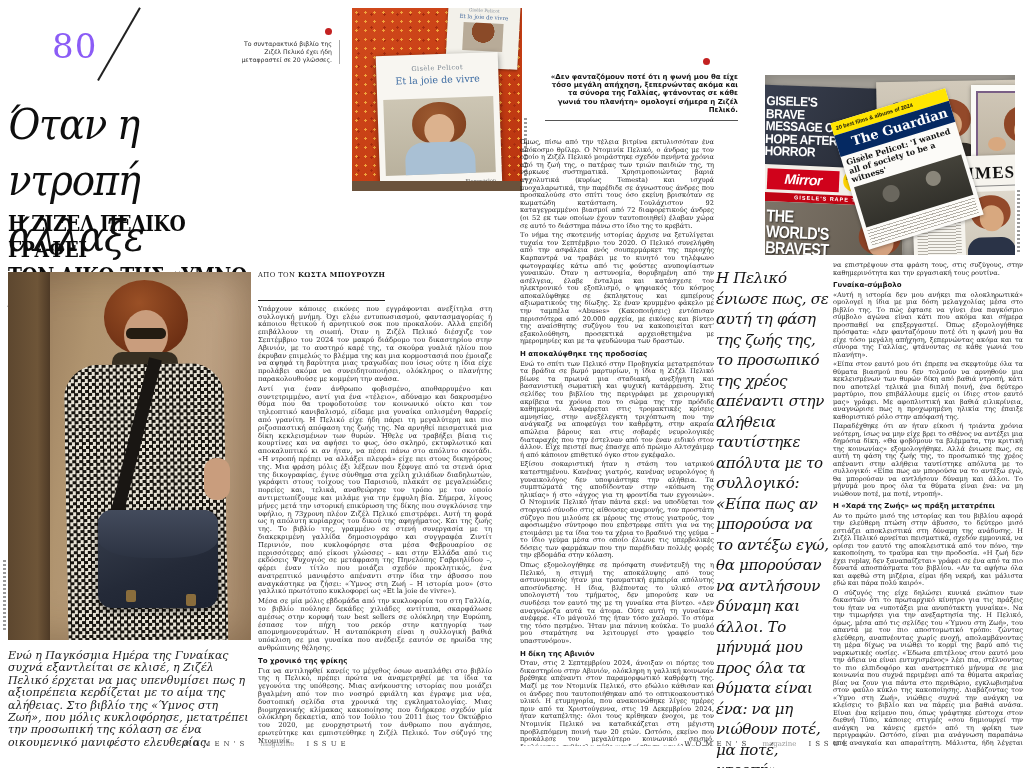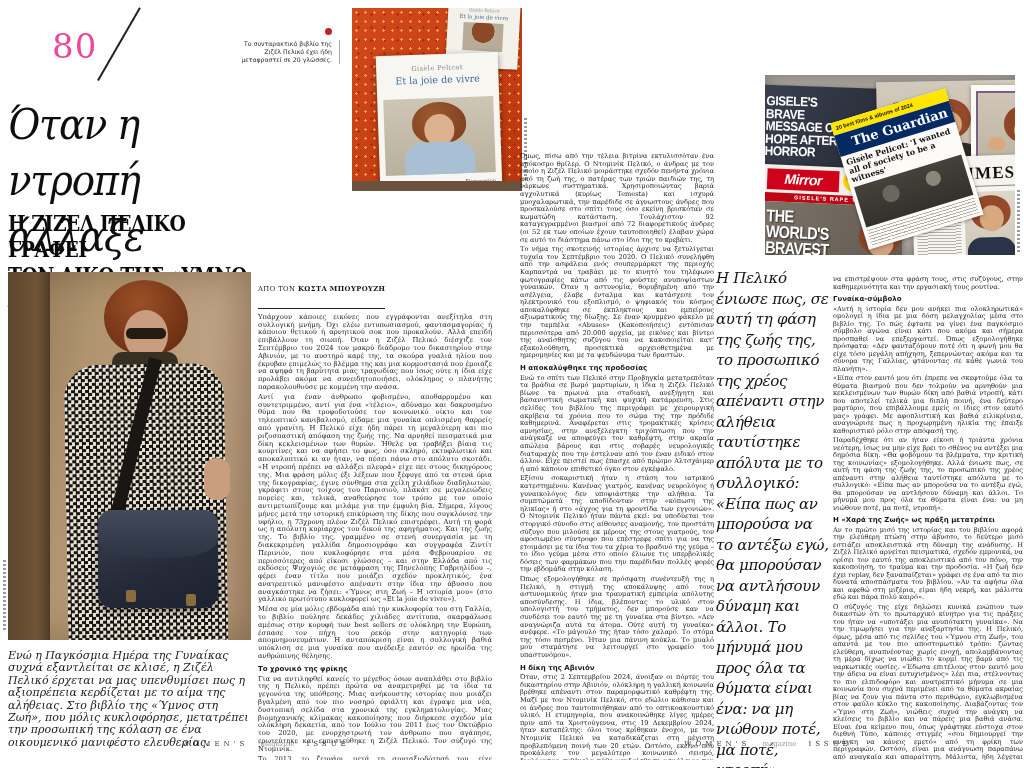--- a/index.html
+++ b/index.html
@@ -2,21 +2,21 @@
 <html lang="el"><head>
 <meta charset="utf-8">
 <style>
   html,body{margin:0;padding:0;background:#e9e9e9;}
   #spread{position:relative;width:1024px;height:768px;background:#ffffff;overflow:hidden;
           font-family:"DejaVu Serif",serif;color:#1b1b1b;}
   [data-name]{box-sizing:border-box;}
 
   
   .masthead{position:absolute;left:52px;top:16px;height:52px;width:220px;}
-  .masthead .folio{position:absolute;left:0;top:10px;font-size:34px;color:#ec4899;letter-spacing:1px;}
+  .masthead .folio{position:absolute;left:0;top:10px;font-size:34px;color:#8b5cf6;letter-spacing:1px;}
   .masthead .slash{position:absolute;left:66px;top:-14px;width:1.5px;height:84px;background:#222;transform:rotate(30deg);}
   .masthead .section{position:absolute;left:82px;top:16px;font-size:26px;color:#101010;letter-spacing:2px;}
 
   
   .hl-script{position:absolute;left:8px;top:96px;width:260px;font-style:italic;font-size:43px;line-height:56px;
              letter-spacing:-1.5px;transform:scaleX(.9);transform-origin:left top;color:#0e0e0e;}
   .hl-deck{position:absolute;left:8px;top:210px;width:300px;font-weight:bold;font-size:22px;line-height:26px;
            letter-spacing:-.5px;transform:scaleX(.85);transform-origin:left top;color:#0a0a0a;}
 
   
@@ -72,29 +72,29 @@
   .lead-photo .bagflap{position:absolute;left:90px;top:238px;width:120px;height:48px;border-radius:14px 14px 40% 40%;
                    background:linear-gradient(#434b5c,#2c3342);}
   .lead-photo .buckle{position:absolute;width:10px;height:12px;background:#8a6d3c;border-radius:2px;}
 
   
   .vcredit{position:absolute;width:3px;background:repeating-linear-gradient(#9a9a9a 0 2px, rgba(0,0,0,0) 2px 4px);}
 
   
   .lead-cap{position:absolute;left:8px;top:650px;width:244px;font-style:italic;font-size:11px;line-height:12.4px;color:#1d1d1d;}
 
-  .col{position:absolute;overflow:hidden;text-align:justify;margin-top:14px;}
+  .col{position:absolute;overflow:hidden;text-align:justify;}
   .col .para{margin:0 0 2px;}
   .col .subhead{font-family:"DejaVu Sans",sans-serif;font-weight:bold;font-size:7px;margin:5px 0 2px;text-align:left;}
   #col1{left:258px;top:272px;width:234px;height:474px;font-size:6.8px;line-height:7.8px;}
   #col2{left:520px;top:139px;width:194px;height:607px;font-size:6.6px;line-height:7.6px;}
   #col3{left:833px;top:262px;width:190px;height:484px;font-size:6.6px;line-height:7.5px;}
 
   .byline{font-size:6.8px;letter-spacing:.4px;border-bottom:1px solid #222;display:inline-block;
-          padding-bottom:14px;margin-bottom:5px;text-align:left;}
+          padding-bottom:20px;margin-bottom:5px;text-align:left;}
   .byline strong{font-weight:bold;}
 
   
   .quote-top{position:absolute;left:545px;top:60px;width:193px;font-family:"DejaVu Sans",sans-serif;
              font-weight:bold;font-size:7px;line-height:8.2px;text-align:right;color:#141414;
              border-bottom:1px solid #555;padding-bottom:6px;}
   .quote-top .reddot{position:absolute;right:28px;top:-2px;}
   .quote-top .qtext{display:block;margin-top:13px;}
 
   
@@ -218,20 +218,24 @@
         <div class="hair" data-name="cover-portrait-hair"></div>
         <div class="face" data-name="cover-portrait-face"></div>
         <div class="shirt" data-name="cover-portrait-shirt"></div>
       </div>
       <div class="publisher" data-name="book-publisher">Flammarion</div>
     </div>
     <div class="book-table" data-name="table-edge"></div>
   </div>
   <div class="vcredit" style="left:524px;top:118px;height:62px;" data-name="book-photo-credit"></div>
 
+  <div class="quote-top" data-name="opening-quote">
+    <span class="reddot" data-name="red-dot-icon"></span>
+    <span class="qtext" data-name="opening-quote-text">«Δεν φανταζόμουν ποτέ ότι η φωνή μου θα είχε τόσο μεγάλη απήχηση, ξεπερνώντας ακόμα και τα σύνορα της Γαλλίας, φτάνοντας σε κάθε γωνιά του πλανήτη» ομολογεί σήμερα η Ζιζέλ Πελικό.</span>
+  </div>
 
   <div class="lead-photo" data-name="lead-photo">
     <div class="door" data-name="wooden-door"></div>
     <div class="hair" data-name="portrait-hair"></div>
     <div class="face" data-name="portrait-face"></div>
     <div class="glasses" data-name="sunglasses"></div>
     <div class="scarf" data-name="scarf"></div>
     <div class="coat" data-name="patterned-coat"></div>
     <div class="strap" data-name="bag-strap"></div>
     <div class="hand" data-name="hand"></div>

